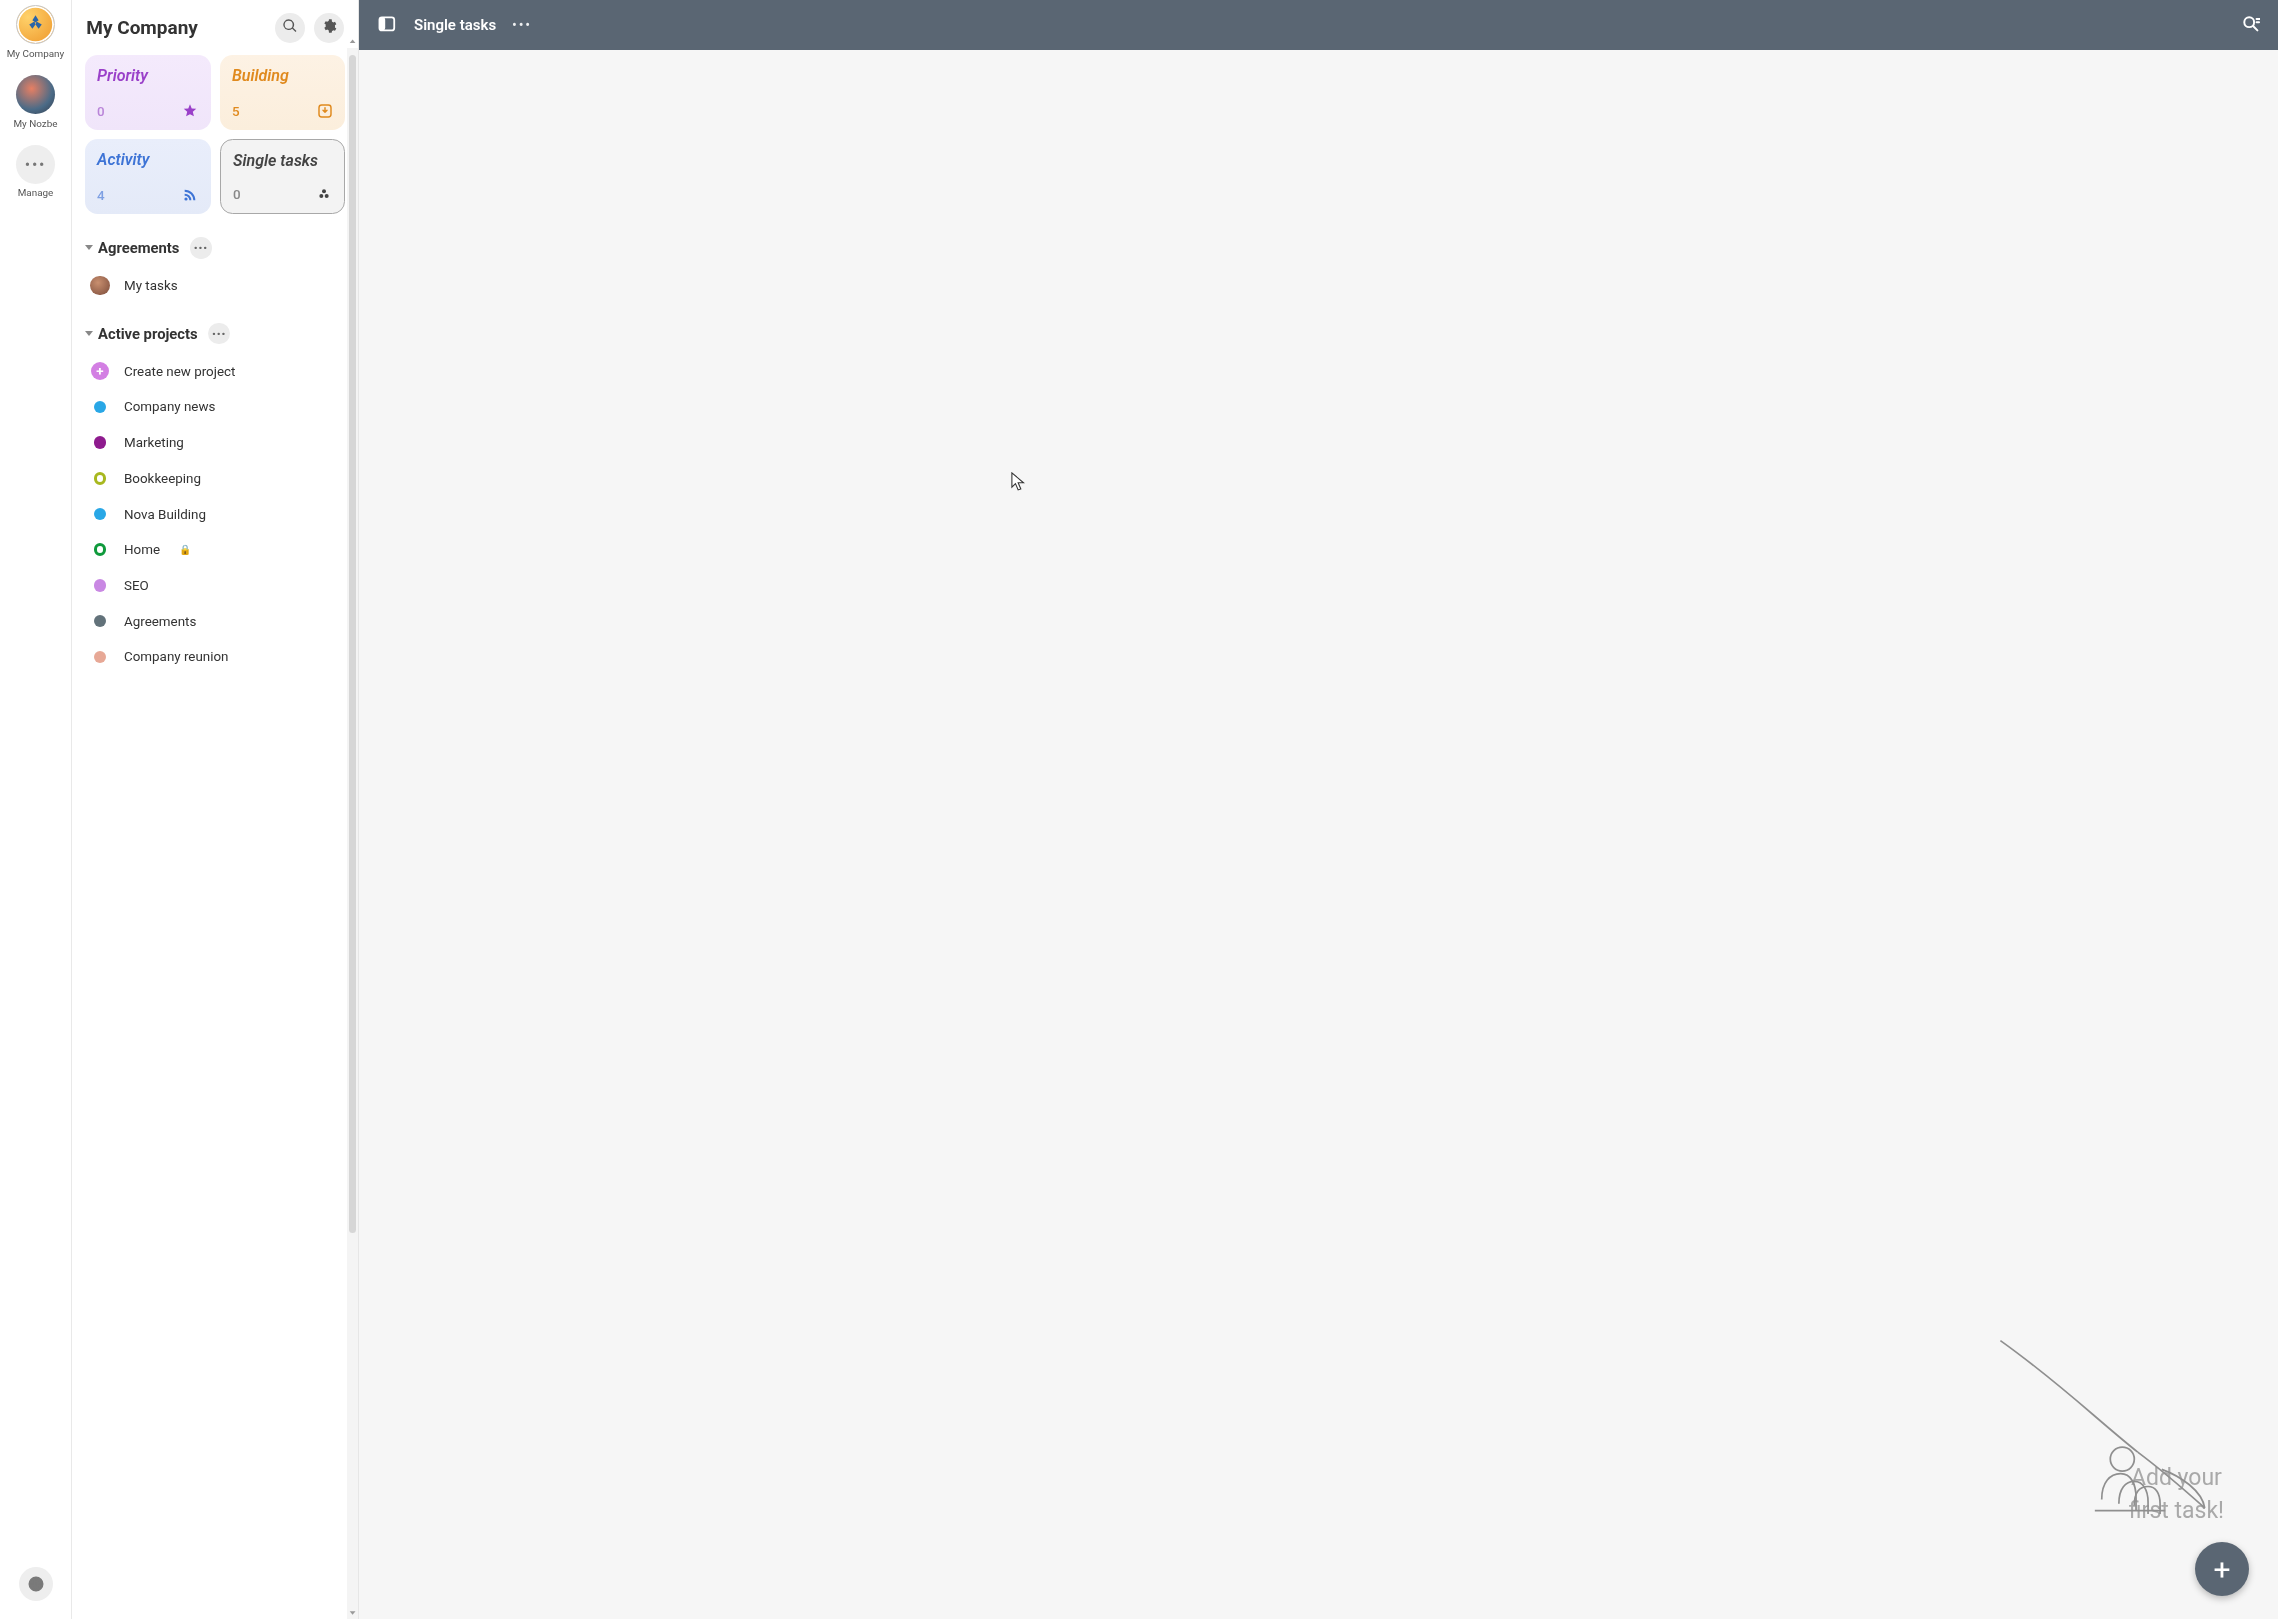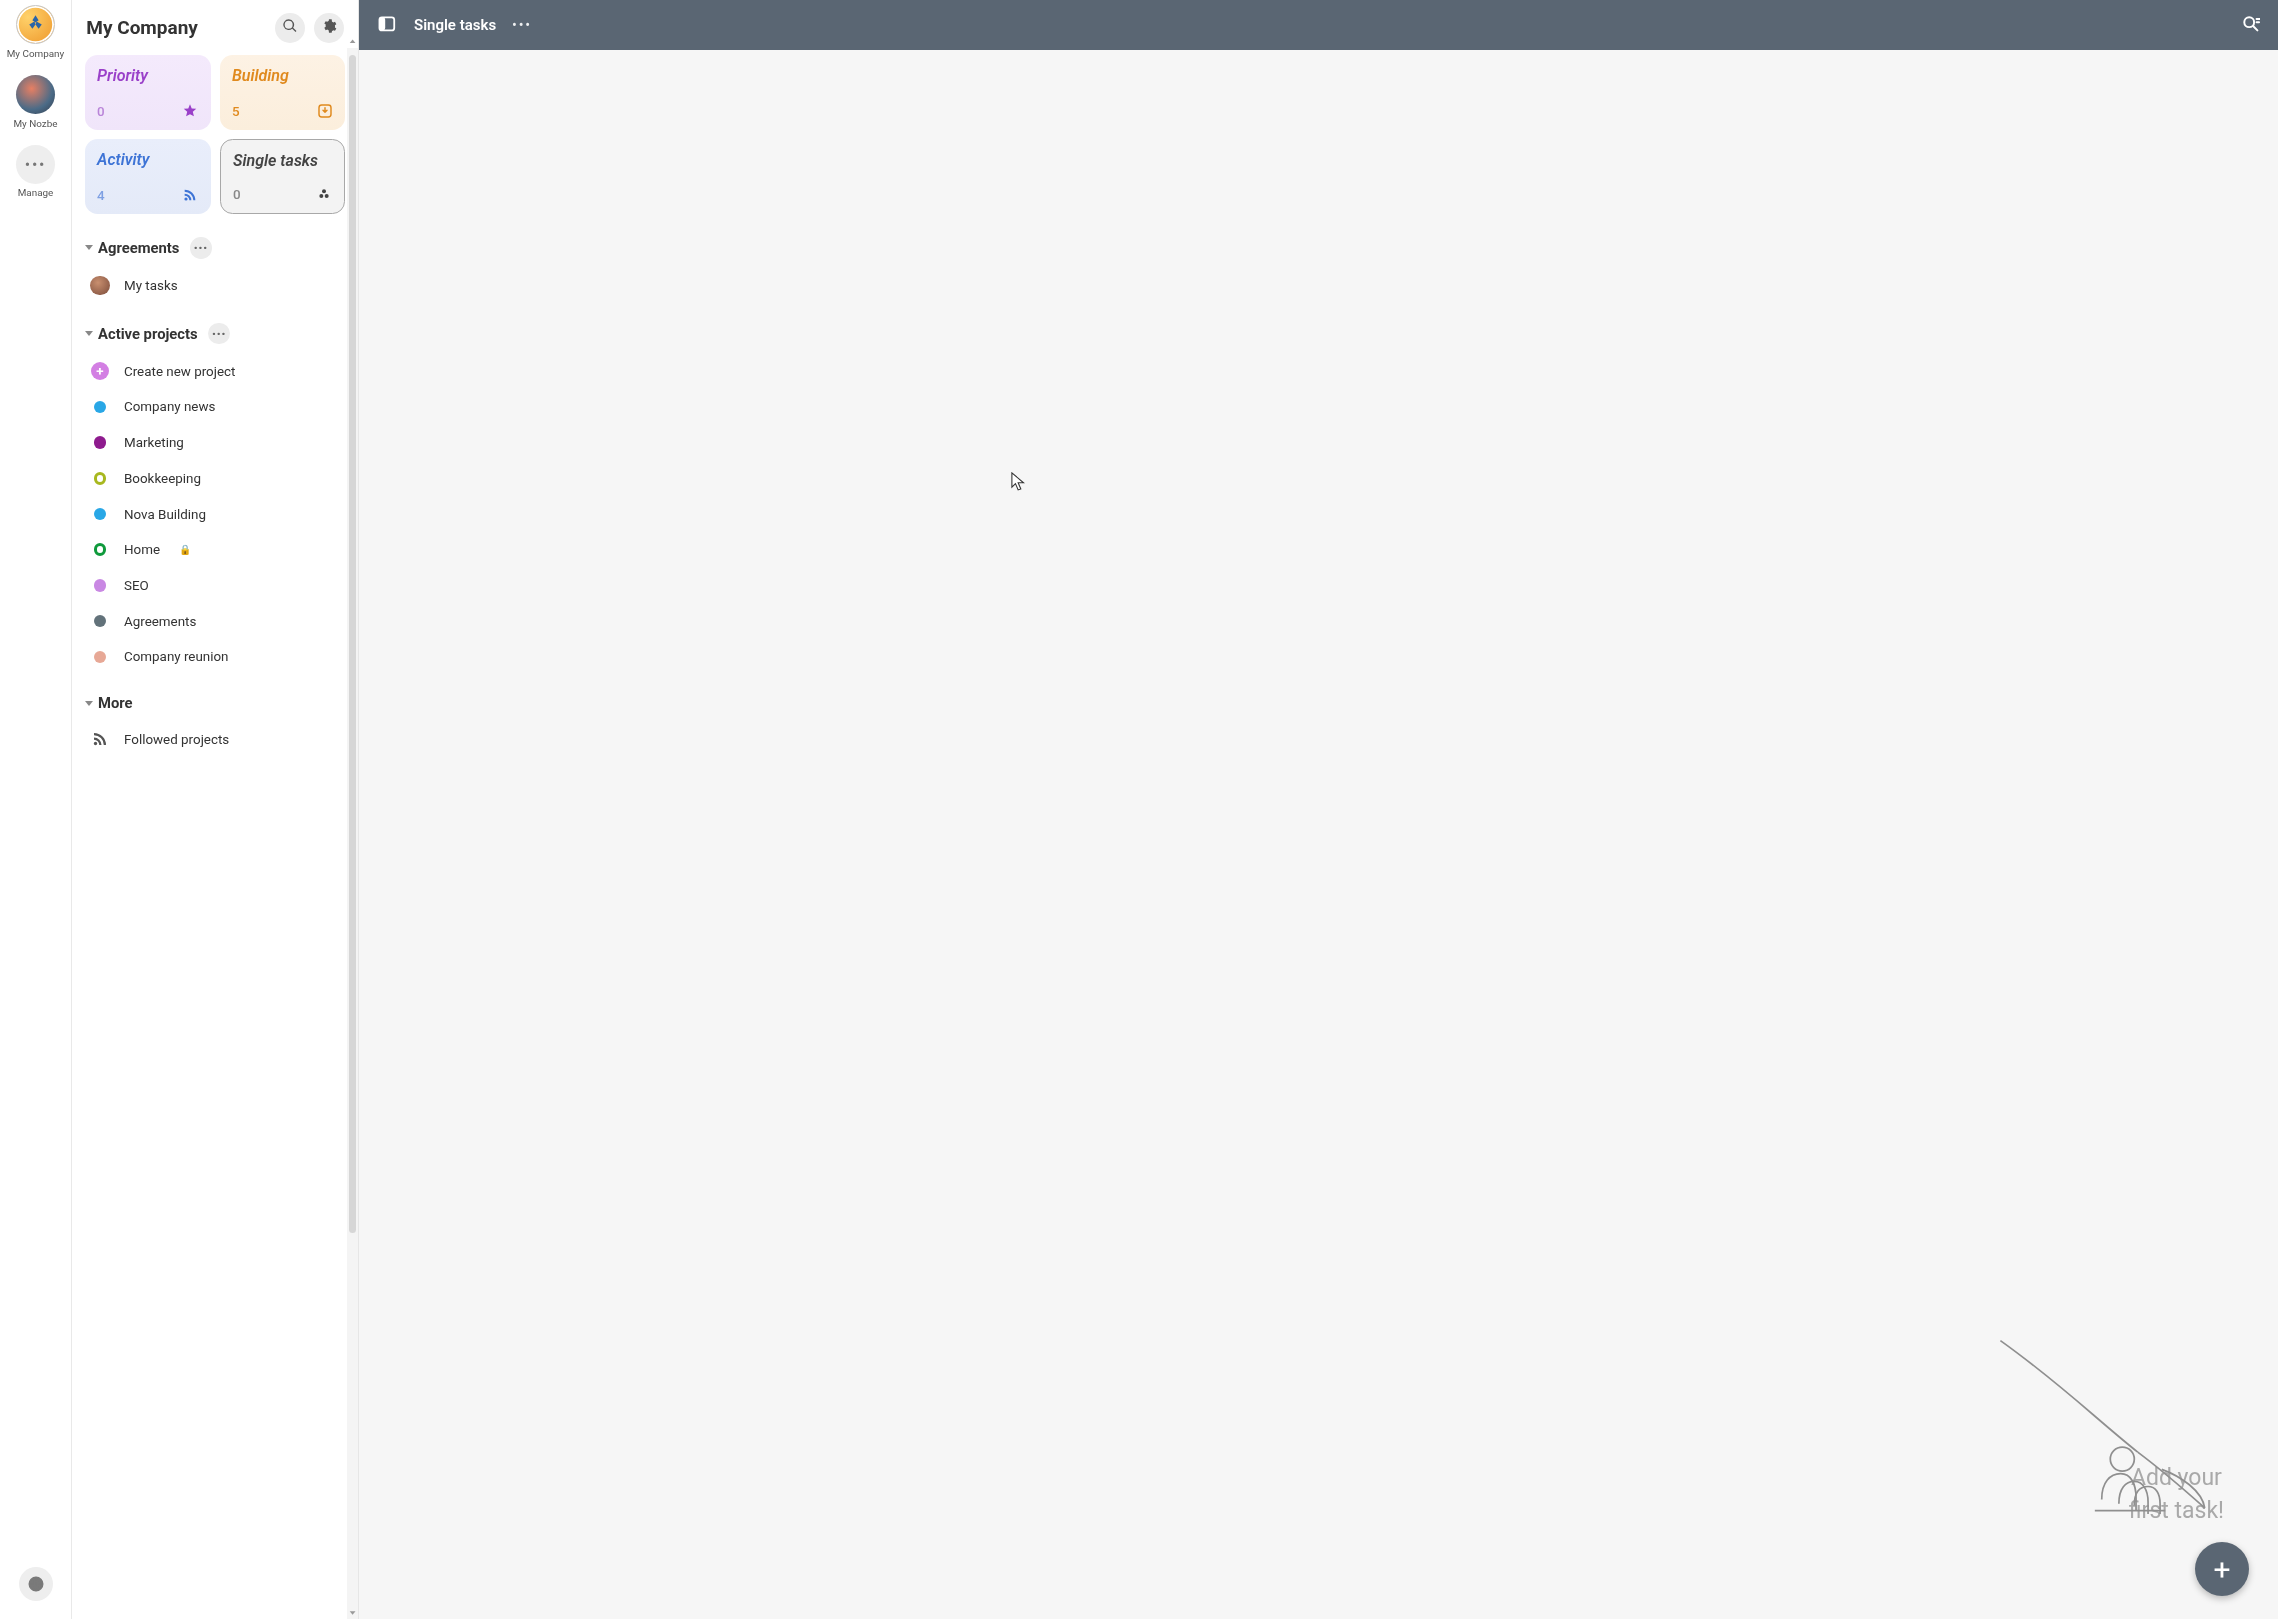--- a/index.html
+++ b/index.html
@@ -283,38 +283,20 @@
             </div>
             <div class="menu-item">
               <span class="mi-icon">
                 <span class="dot" style="background: rgb(231, 168, 150);"></span>
               </span>
               <span class="mi-label">Company reunion</span>
             </div>
           </div>
       </div>
 
-      <div class="section">
-        <div class="section-header">
-          <span class="section-caret"></span>
-          <span class="section-title">More</span>
-        </div>
-        <div class="section-body">
-          <div class="menu-item">
-            <span class="mi-icon">
-              <svg viewBox="0 0 24 24" fill="#555">
-                  <circle cx="6" cy="18" r="2.2"></circle>
-                  <path d="M4 10a10 10 0 0110 10h-3a7 7 0 00-7-7z"></path>
-                  <path d="M4 4a16 16 0 0116 16h-3A13 13 0 004 7z"></path>
-                </svg>
-            </span>
-            <span class="mi-label">Followed projects</span>
-          </div>
-        </div>
-      </div>
     </div>
 
     <div class="sb-scroll-track">
       <div class="sb-scroll-arrow top">
           <svg viewBox="0 0 10 10">
             <path d="M5 2l4 5H1z"></path>
           </svg>
         </div>
       <div class="sb-scroll-thumb"></div>
       <div class="sb-scroll-arrow bot">

